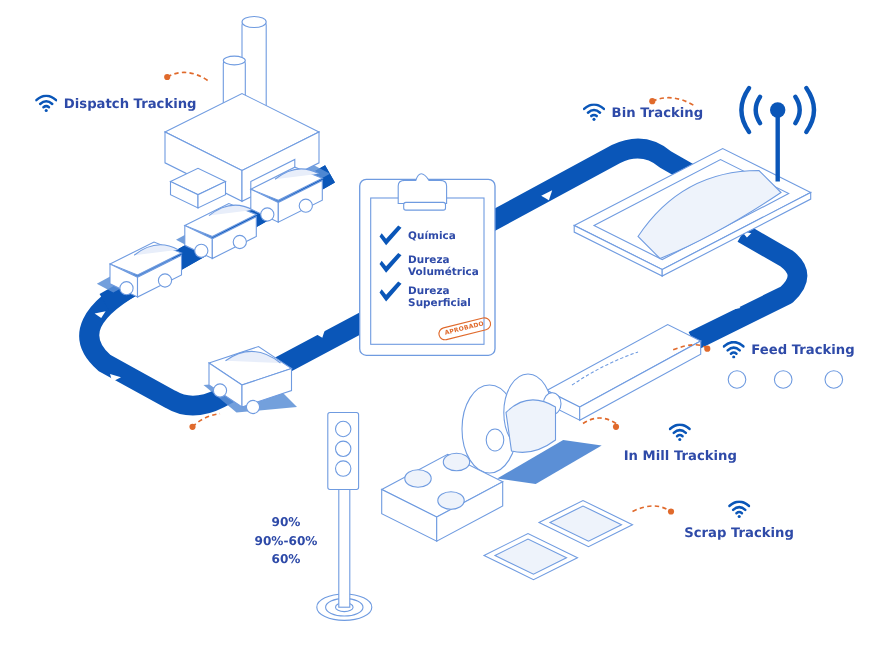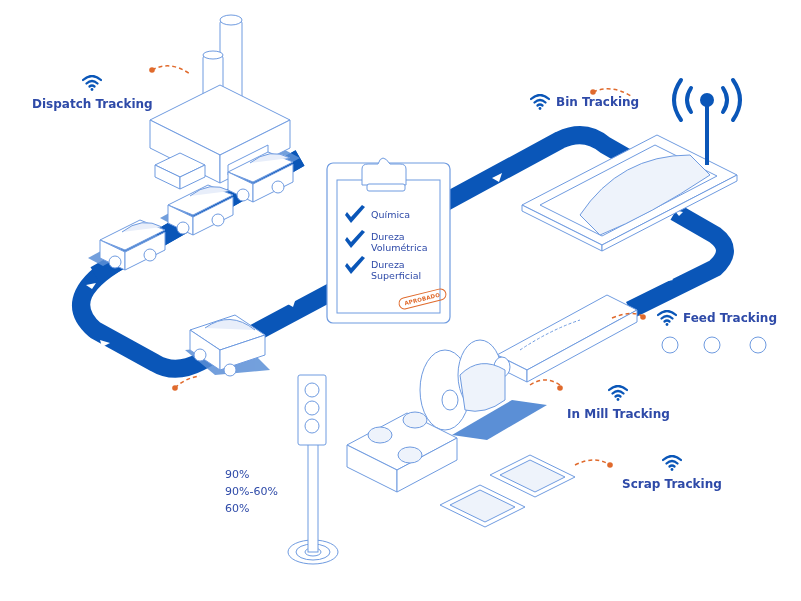--- a/index.html
+++ b/index.html
@@ -1,21 +1,21 @@
 <!DOCTYPE html>
 <html><head>
 <meta charset="utf-8">
 <style>
   html, body { margin: 0; padding: 0; background: #ffffff; }
   body { width: 801px; height: 601px; overflow: hidden; position: relative; font-family: "DejaVu Sans", sans-serif; }
   #stage { position: absolute; left: 0; top: 0; width: 801px; height: 601px; }
   .label { position: absolute; display: flex; align-items: center; gap: 6px; color: #2e4aa8; font-weight: bold; font-size: 12px; white-space: nowrap; }
   .label .wifi { width: 20px; height: 16px; }
-  .pct { position: absolute; color: #2e4aa8; font-weight: normal; font-size: 11px; text-align: left; line-height: 17px; }
-  .check-item { position: absolute; color: #2e4aa8; font-size: 9.5px; line-height: 11px; font-weight: normal; }
+  .pct { position: absolute; color: #2e4aa8; font-weight: bold; font-size: 11px; text-align: center; line-height: 17px; }
+  .check-item { position: absolute; color: #2e4aa8; font-size: 9.5px; line-height: 11px; font-weight: bold; }
   .stamp { position: absolute; color: #e06a2c; font-size: 5.5px; font-weight: bold; letter-spacing: 0.2px; transform: rotate(-14deg); border: 1.3px solid #e06a2c; border-radius: 8px; padding: 2px 5px; }
 </style>
 </head>
 <body>
 
 <div id="stage">
 <svg width="801" height="601" viewBox="0 0 801 601" xmlns="http://www.w3.org/2000/svg">
 
   <g>
     <path d="M300,158 L130,255 Q55,295 95,330 L155,363 Q175,375 200,362 L335,290" fill="none" stroke="#0a56b8" stroke-width="18" stroke-linejoin="round"></path>
@@ -180,21 +180,21 @@
     <circle cx="152" cy="70" r="2.8"></circle>
     <circle cx="593" cy="92" r="2.8"></circle>
     <circle cx="175" cy="388" r="2.8"></circle>
     <circle cx="643" cy="317" r="2.8"></circle>
     <circle cx="560" cy="388" r="2.8"></circle>
     <circle cx="610" cy="465" r="2.8"></circle>
   </g>
 </svg>
 
 
-<div class="label" style="left:32px; top:75px;flex-direction:column;">
+<div class="label" style="left:32px; top:86px;">
   <svg class="wifi" viewBox="0 0 20 16">
         <path d="M1,5 q9,-8 18,0" fill="none" stroke="#0a56b8" stroke-width="2.3" stroke-linecap="round"></path>
         <path d="M4.5,8.5 q5.5,-5 11,0" fill="none" stroke="#0a56b8" stroke-width="2.3" stroke-linecap="round"></path>
         <path d="M7.5,11.5 q2.5,-2 5,0" fill="none" stroke="#0a56b8" stroke-width="2.3" stroke-linecap="round"></path>
         <circle cx="10" cy="14.5" r="1.4" fill="#0a56b8"></circle>
       </svg>
   <span>Dispatch Tracking</span>
 </div>
 
 <div class="label" style="left:530px; top:94px;justify-content:flex-end;">

